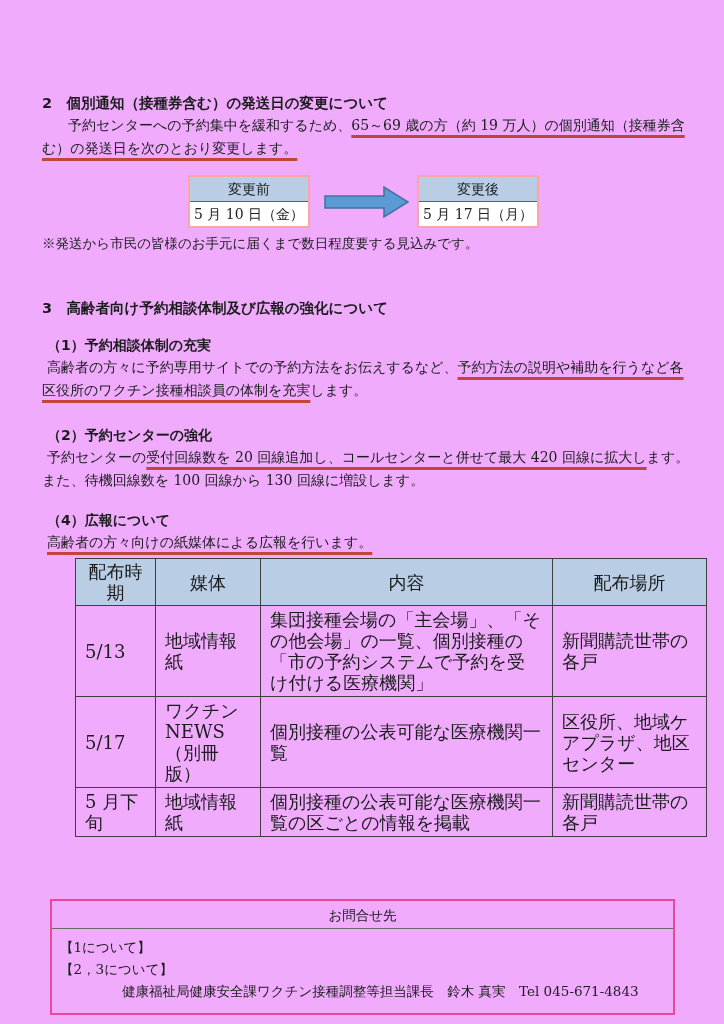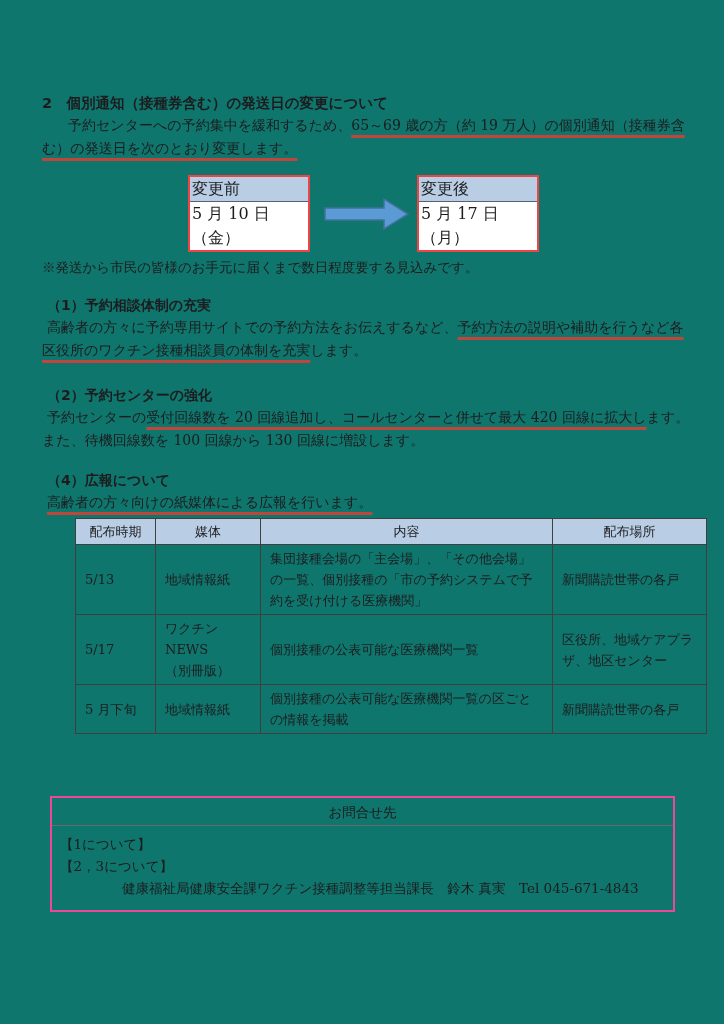--- a/index.html
+++ b/index.html
@@ -1,17 +1,17 @@
 <!DOCTYPE html>
 <html lang="ja" style="--underline-red: #c0463c; --header-blue: #b9cde4; --arrow-fill: #5b9bd5; --arrow-border: #41719c;"><head>
 <meta charset="utf-8">
 <style>
   html,body{margin:0;padding:0;background:#ffffff;}
   .page{
-    position:relative;width:724px;height:1024px;background:#0f766e;overflow:hidden;
+    position:relative;width:724px;height:1024px;background:#f0abfc;overflow:hidden;
     color:#1c1c1e;font-family:"DejaVu Serif","Liberation Serif",serif;
     font-size:14px;line-height:23px;
   }
   .content{padding:92px 34px 0 42px;}
   .sec-heading{
     font-family:"DejaVu Sans","Liberation Sans",sans-serif;
     font-weight:bold;font-size:14.5px;line-height:22px;margin:0;
   }
   .sub-heading{
     font-family:"DejaVu Sans","Liberation Sans",sans-serif;
@@ -22,38 +22,38 @@
   .sub-para{margin-left:26px;text-indent:5px;}
   .u{
     text-decoration:underline;
     text-decoration-color:var(--underline-red,#c0463c);
     text-decoration-thickness:2.5px;
     text-underline-offset:5px;
   }
   
   .change-diagram{display:flex;align-items:center;margin:15px 0 4px 146px;}
   .mini-table{
-    border-collapse:collapse;width:122px;
-    border:2px solid #ef4444;font-size:16px;
+    border-collapse:collapse;width:122px;text-align:center;
+    border:2px solid #fca5a5;font-size:14px;
   }
   .mini-table td{padding:0 2px;line-height:24px;}
   .mini-header{background:var(--header-blue,#b9cde4);border-bottom:1.5px solid #566179;}
   .mini-value{background:#ffffff;}
   .arrow{display:inline-block;margin:0 7px 0 14px;line-height:0;}
   .arrow polygon{fill:var(--arrow-fill,#5b9bd5);stroke:var(--arrow-border,#41719c);stroke-width:1.5;}
   .note{margin:7px 0 0 88px;font-size:13.5px;}
   .mt-sec3{margin-top:42px;}
   .mt-sub1{margin-top:15px;}
   .mt-body{margin-top:5px;}
   .mt-sub2{margin-top:22px;}
   .mt-sub3{margin-top:17px;}
   
   .pr-table{
     border-collapse:collapse;table-layout:fixed;width:631px;
-    margin:4px 0 0 33px;font-size:13px;line-height:21px;
+    margin:4px 0 0 33px;font-size:18px;line-height:21px;
   }
   .pr-table th,.pr-table td{
     border:1px solid #3f3f3f;padding:3px 9px;vertical-align:middle;
     font-weight:normal;white-space:pre-line;overflow:hidden;
   }
   .pr-table th{background:var(--header-blue,#b9cde4);text-align:center;padding:2px 4px;}
   .pr-table td.c{text-align:left;}
   .pr-table td.l{text-align:left;}
   
   .contact{margin:62px 0 0 8px;width:621px;border:2px solid #ec4899;font-size:13.5px;line-height:22px;}
@@ -92,20 +92,21 @@
               <td class="mini-header">変更後</td>
             </tr>
         <tr>
               <td class="mini-value">5 月 17 日（月）</td>
             </tr>
       </tbody>
         </table>
     </div>
     <p class="para note">※発送から市民の皆様のお手元に届くまで数日程度要する見込みです。</p>
 
+    <div class="sec-heading mt-sec3">3　高齢者向け予約相談体制及び広報の強化について</div>
 
     <div class="sub-heading mt-sub1">（1）予約相談体制の充実</div>
     <p class="para sub-para mt-body"><span>高齢者の方々に予約専用サイトでの予約方法をお伝えするなど、</span><span class="u">予約方法の説明や補助を行うなど各区役所のワクチン接種相談員の体制を充実</span><span>します。</span></p>
 
     <div class="sub-heading mt-sub2">（2）予約センターの強化</div>
     <p class="para sub-para mt-body"><span>予約センターの</span><span class="u">受付回線数を 20 回線追加し、コールセンターと併せて最大 420 回線に拡大し</span><span>ます。また、待機回線数を 100 回線から 130 回線に増設します。</span></p>
 
     <div class="sub-heading mt-sub3">（4）広報について</div>
     <p class="para sub-para mt-body"><span class="u">高齢者の方々向けの紙媒体による広報を行います。</span></p>
 

